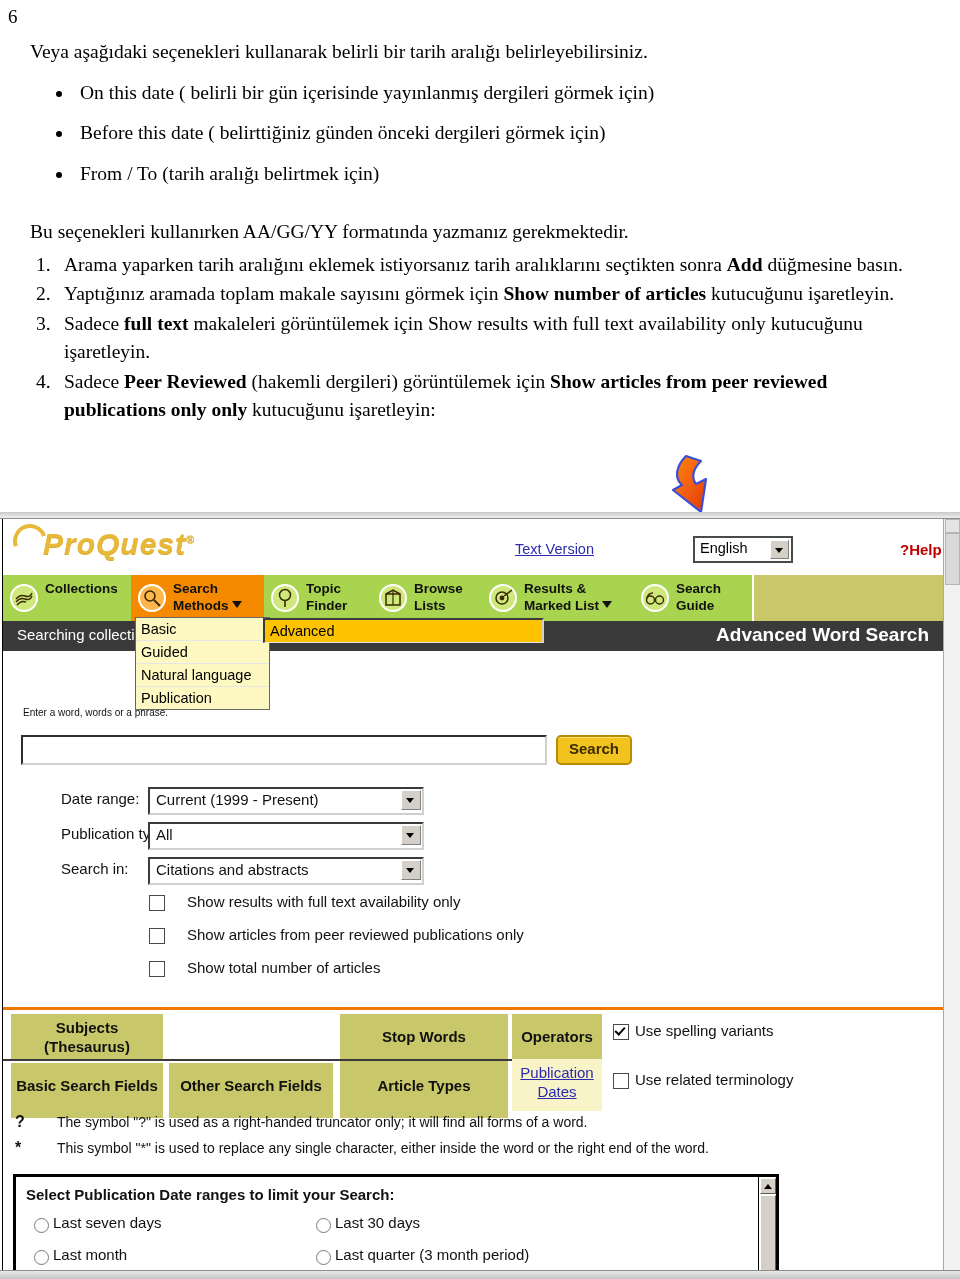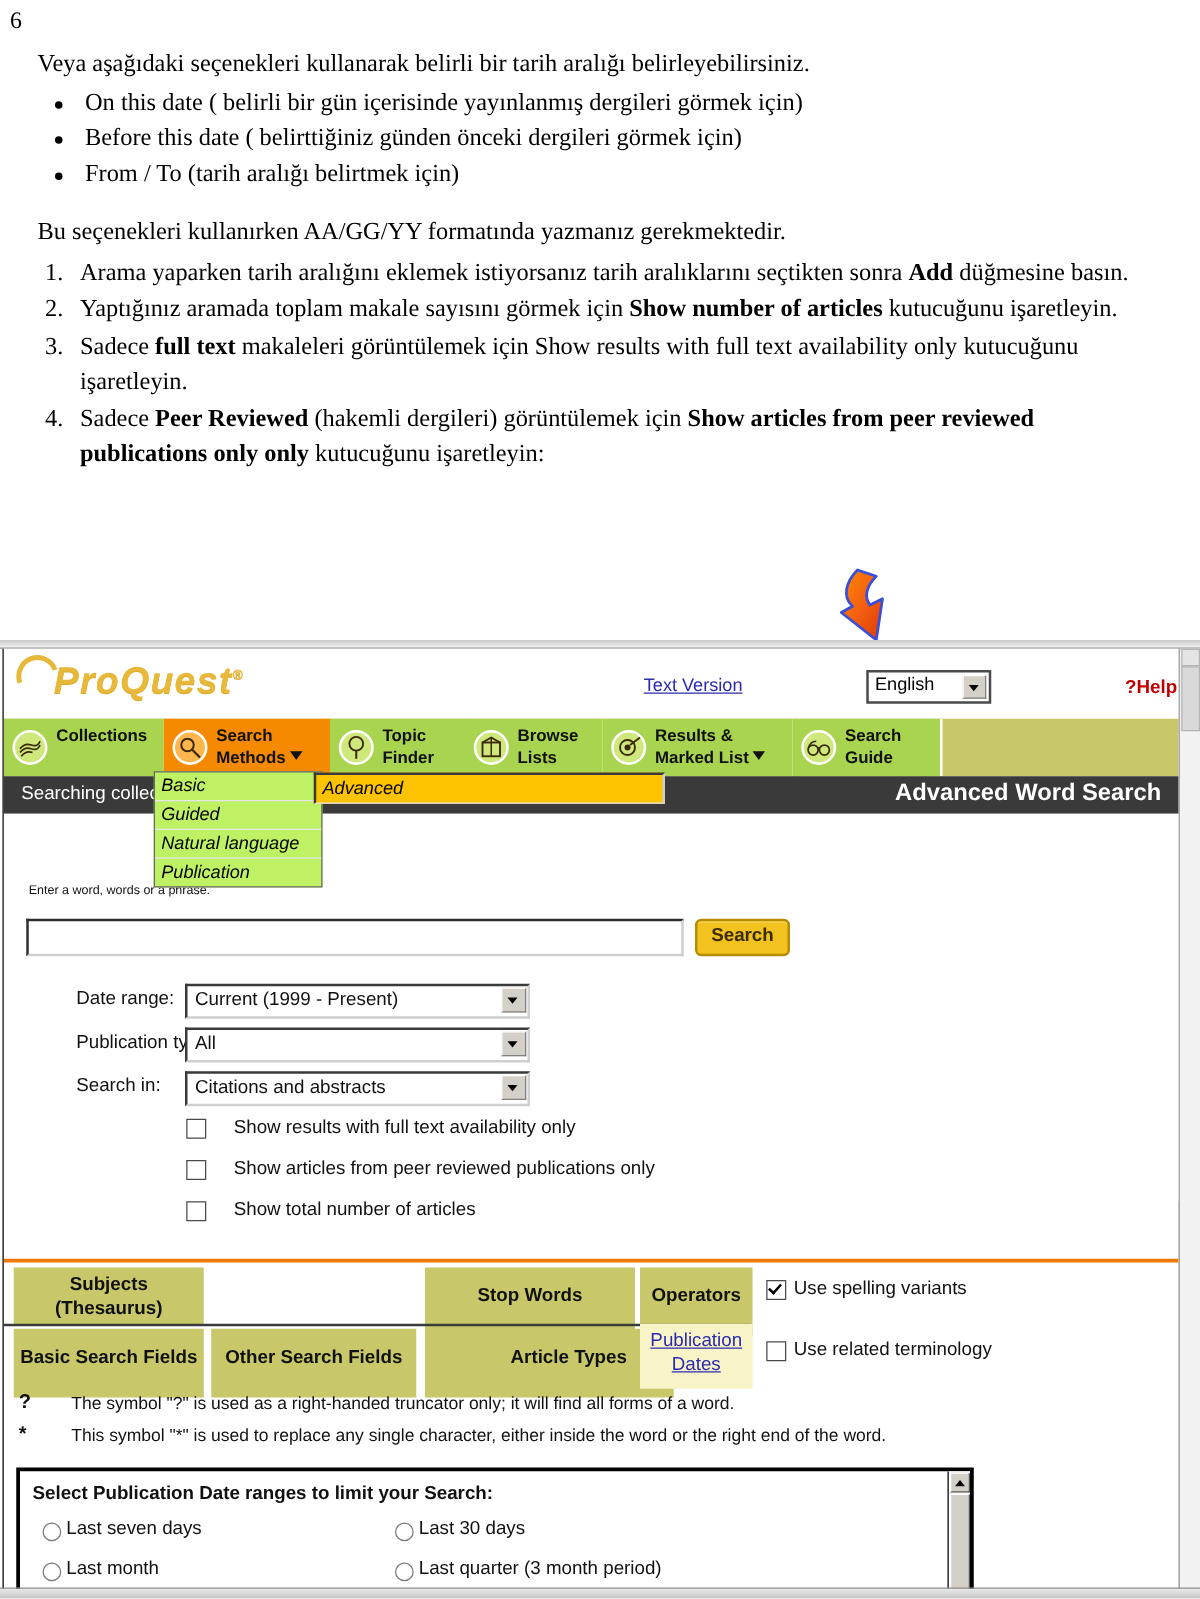--- a/index.html
+++ b/index.html
@@ -16,21 +16,21 @@
     position:absolute;left:8px;top:6px;
     font-family:"Liberation Serif", serif;
     font-size:19px;
   }
   .doc{
     position:absolute;left:30px;top:38px;width:900px;
     font-size:19.5px;line-height:28.5px;
   }
   .lead{margin:0 0 2px 0;}
   ul.bullets{list-style:none;margin:0;padding:0 0 0 26px;}
-  ul.bullets li{position:relative;padding-left:12px;margin:0;}
+  ul.bullets li{position:relative;padding-left:12px;margin:12px;}
   ul.bullets li:before{
     content:"";position:absolute;left:-12px;top:12px;
     width:6px;height:6px;border-radius:50%;background:#000;
   }
   .spacer{height:18px;}
   .para{margin:0;}
   ol.steps{list-style:none;margin:4px 0 0 0;padding:0;counter-reset:s;}
   ol.steps li{
     position:relative;padding-left:34px;margin:0 0 1px 0;counter-increment:s;
   }
@@ -148,22 +148,22 @@
   .crumb .left{
     position:absolute;left:14px;top:5px;font-size:15px;color:#fff;font-weight:normal;
     white-space:nowrap;
   }
   .crumb .right{
     position:absolute;right:14px;top:3px;font-size:19px;color:#fff;font-weight:bold;
   }
 
   
   .menu{
-    position:absolute;left:120px;top:98px;width:133px;
-    background:#bef264;border:1px solid #666;z-index:40;font-style:italic;
+    position:absolute;left:132px;top:98px;width:133px;
+    background:#fef9c3;border:1px solid #666;z-index:40;
   }
   .menu .mi{
     height:22px;line-height:22px;padding-left:5px;
     font-size:14.5px;color:#000;border-bottom:1px solid #e6e6e6;cursor:pointer;
     white-space:nowrap;
   }
   .menu .mi.sel{background:#fdc300;}
   .menu .mi:last-child{border-bottom:none;}
 
   
@@ -442,21 +442,21 @@
       </div>
 
       <div class="gtab-rule" style="top:49px;"></div>
 
       <div class="gtab" style="left:8px;top:53px;width:152px;height:42px;padding-top:13px;">
         <span>Basic Search Fields</span>
       </div>
       <div class="gtab" style="left:166px;top:53px;width:164px;height:42px;padding-top:13px;">
         <span>Other Search Fields</span>
       </div>
-      <div class="gtab" style="left:337px;top:53px;width:168px;height:42px;padding-top:13px;padding-left:31px;">
+      <div class="gtab" style="left:337px;top:53px;width:168px;height:42px;padding-top:13px;">
         <span>Article Types</span>
       </div>
       <div class="gtab pub" style="left:509px;top:49px;width:90px;height:48px;padding-top:4px;">
         <span>Publication</span>
         <span>Dates</span>
       </div>
 
       <div class="rcb" style="left:610px;top:12px;">
         <span class="cbox checked"></span>
         <span class="cblbl">Use spelling variants</span>

